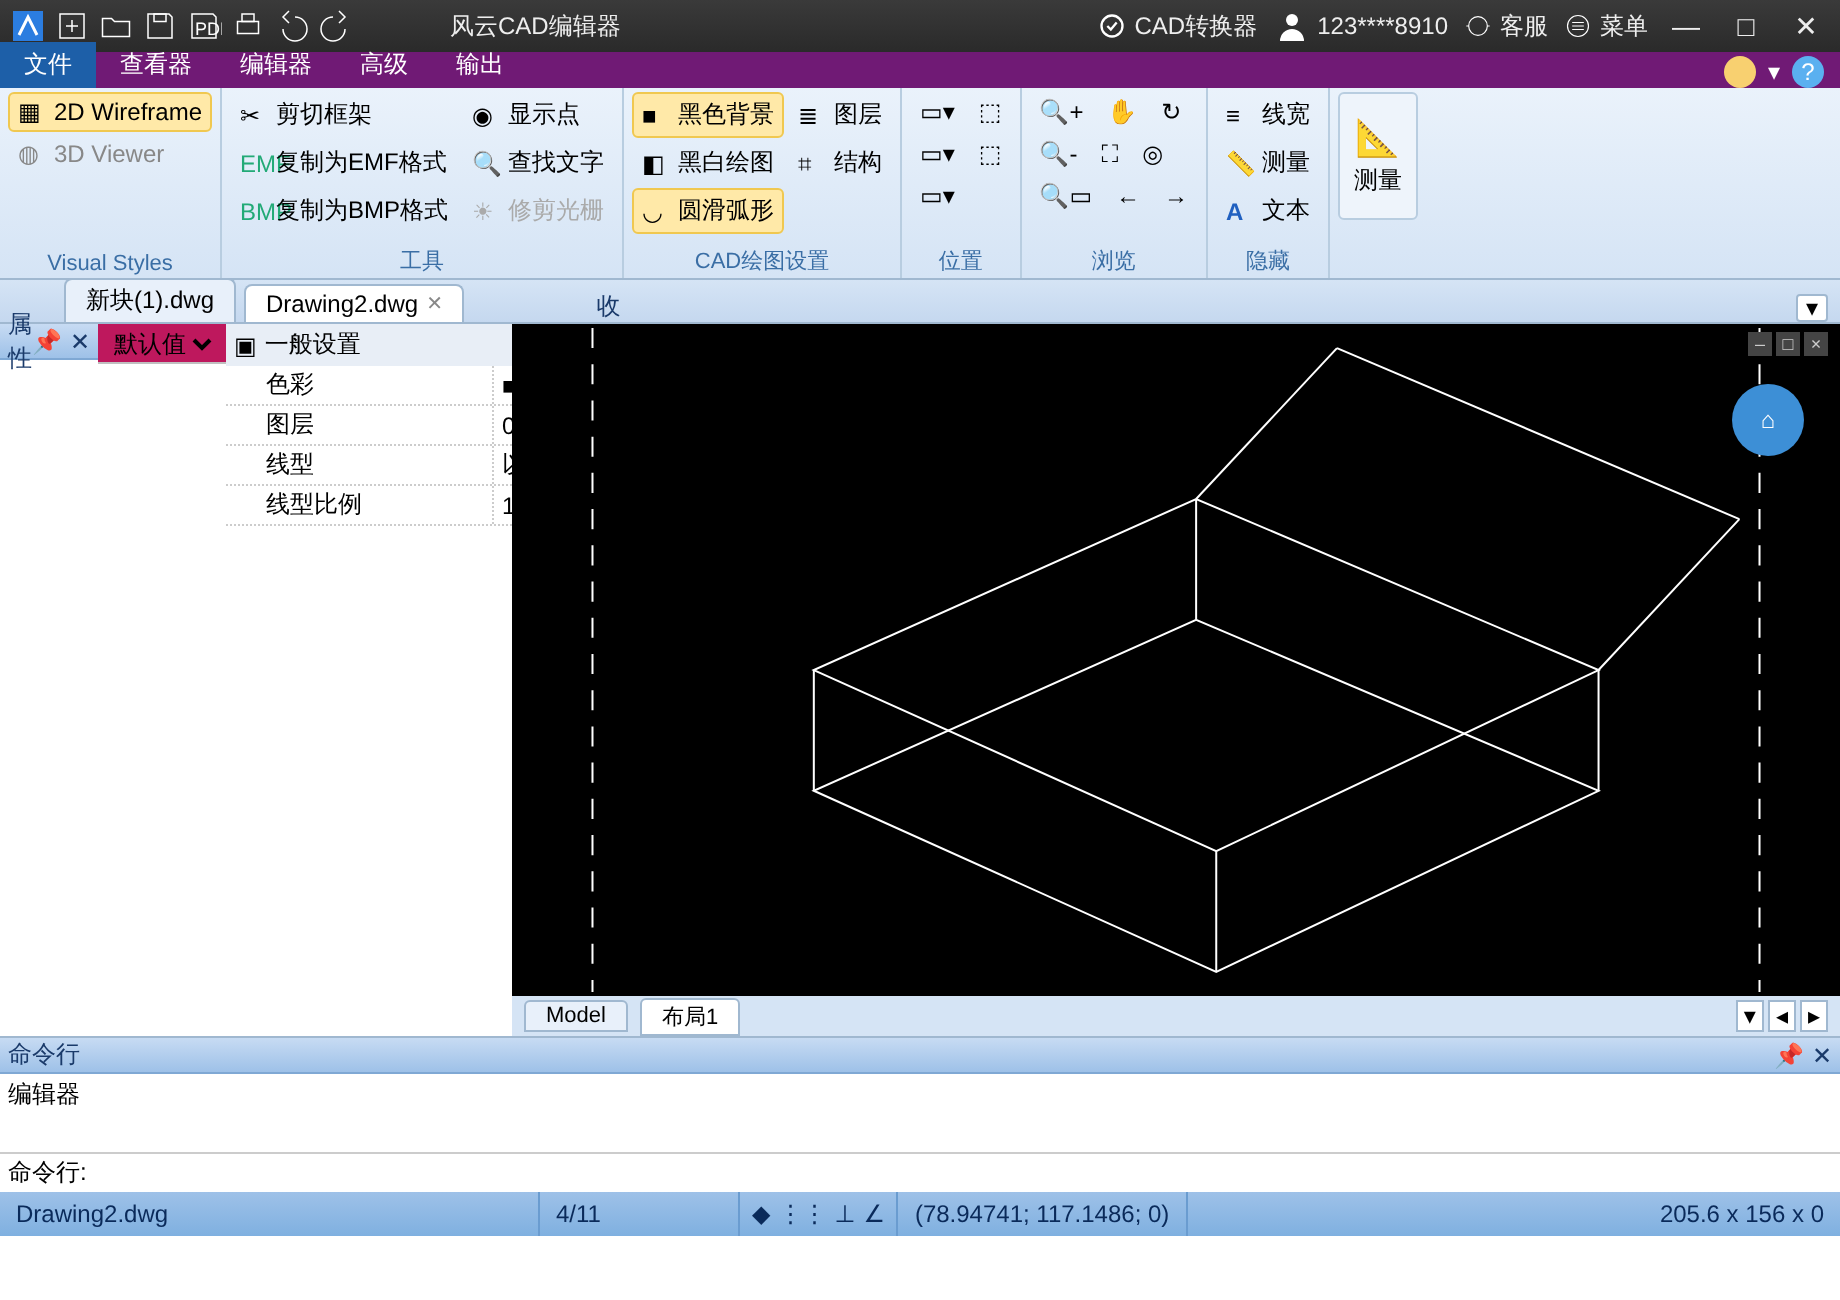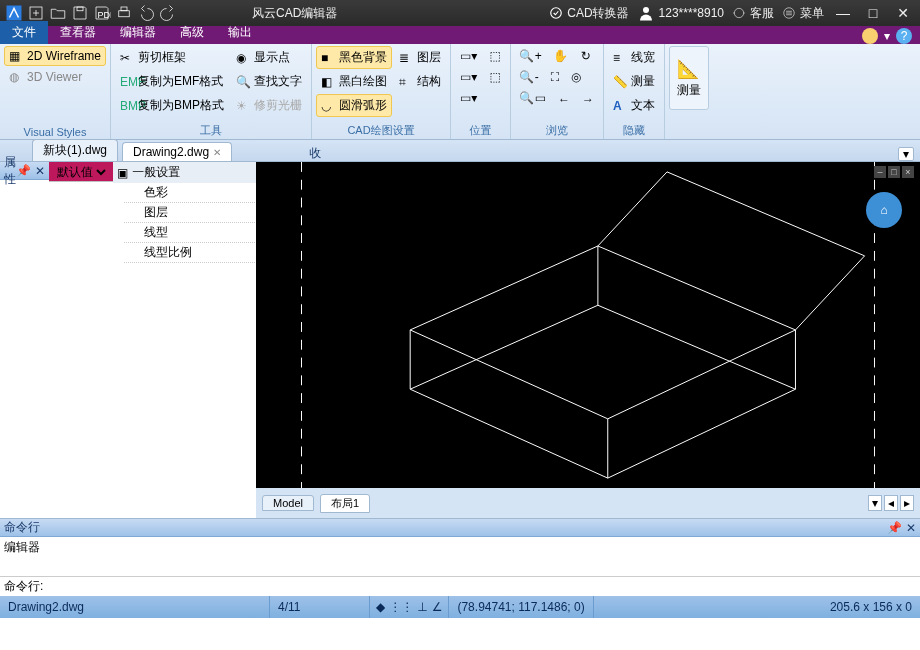--- a/index.html
+++ b/index.html
@@ -2,21 +2,21 @@
 <html><head>
 <meta charset="utf-8">
 <style>
 * { margin: 0; padding: 0; box-sizing: border-box; font-family: "Microsoft YaHei", sans-serif; font-size: 12px; }
 body { width: 920px; height: 650px; background: #fff; overflow: hidden; }
 
 
 .titlebar { height: 26px; background: linear-gradient(#3a3a3a, #2a2a2a); display: flex; align-items: center; color: #fff; }
 .titlebar .qat { display: flex; align-items: center; gap: 2px; padding: 0 4px; }
 .titlebar .qat-btn { width: 20px; height: 20px; display: flex; align-items: center; justify-content: center; cursor: pointer; }
-.titlebar .app-title { flex: 0 0 auto; margin: 0 auto 0 70px; font-weight: normal; color: #eee; }
+.titlebar .app-title { flex: 0 0 auto; margin: 0 auto 0 43px; font-weight: normal; color: #eee; }
 .titlebar .right-area { display: flex; align-items: center; gap: 8px; padding-right: 6px; color: #eee; }
 .titlebar .right-btn { display: flex; align-items: center; gap: 4px; cursor: pointer; }
 .titlebar .win-btn { width: 22px; height: 20px; display: flex; align-items: center; justify-content: center; cursor: pointer; font-size: 14px; }
 
 
 .menubar { height: 18px; background: #701a75; display: flex; align-items: flex-end; }
 .menubar .tab { padding: 3px 12px; color: #fff; cursor: pointer; display: flex; align-items: center; }
 .menubar .tab.active { background: #1d5fa8; }
 .menubar .spacer { flex: 1; }
 .menubar .help-area { display: flex; align-items: center; gap: 6px; padding-right: 8px; }
@@ -41,36 +41,36 @@
 .doctabs .chevron { margin-left: auto; margin-right: 6px; width: 16px; height: 14px; border: 1px solid #a0b8d0; border-radius: 2px; background: #fff; display: flex; align-items: center; justify-content: center; cursor: pointer; }
 
 
 .main { display: flex; height: 356px; }
 .left-pane { width: 256px; display: flex; flex-direction: row; border-right: 1px solid #a0b8d0; }
 .panel-header { height: 18px; background: linear-gradient(#c7dbf3, #9ec1e8); border-bottom: 1px solid #7fa8d4; display: flex; align-items: center; padding: 0 4px; color: #1a3a6a; font-size: 11px; }
 .panel-header .pin { margin-left: auto; cursor: pointer; }
 .prop-select { height: 20px; display: flex; align-items: center; padding: 0 4px; border-bottom: 1px solid #c0c0c0; background: #be185d; }
 .prop-select select { flex: 1; border: none; background: transparent; font-size: 12px; }
 .prop-grid { flex: 0 0 auto; background: #fff; }
-.prop-row { display: flex; height: 20px; border-bottom: 1px dotted #ccc; font-size: 11px; margin-left: 11px; }
+.prop-row { display: flex; height: 20px; border-bottom: 1px dotted #ccc; font-size: 11px; }
 .prop-row .k { width: 134px; padding-left: 20px; border-right: 1px dotted #ccc; display: flex; align-items: center; }
 .prop-row .v { flex: 1; padding-left: 4px; display: flex; align-items: center; }
 .prop-cat { background: #e8eef6; font-size: 11px; padding: 2px 4px; display: flex; align-items: center; gap: 4px; }
 .spacer-gap { height: 16px; background: #e8eef6; }
 .fav-table { flex: 1; background: #fff; }
 .fav-head { display: flex; height: 18px; background: #f4f4f4; border-bottom: 1px solid #ccc; font-size: 11px; }
 .fav-head div { padding: 2px 6px; border-right: 1px solid #ccc; }
 
 
 .canvas-wrap { flex: 1; display: flex; flex-direction: column; background: #000; position: relative; }
 svg.viewport { flex: 1; background: #000; }
 .view-cube { position: absolute; top: 30px; right: 18px; width: 36px; height: 36px; border-radius: 50%; background: #3d8fd6; display: flex; align-items: center; justify-content: center; color: #fff; cursor: pointer; }
 .view-ctrls { position: absolute; top: 4px; right: 6px; display: flex; gap: 2px; }
 .view-ctrls span { width: 12px; height: 12px; background: #444; color: #ccc; font-size: 9px; display: flex; align-items: center; justify-content: center; cursor: pointer; }
-.model-tabs { height: 30px; background: #d5e4f5; display: flex; align-items: center; padding: 0 6px; gap: 6px; }
+.model-tabs { height: 20px; background: #d5e4f5; display: flex; align-items: center; padding: 0 6px; gap: 6px; }
 .model-tab { padding: 1px 10px; background: #e8f0fa; border: 1px solid #a0b8d0; border-radius: 3px 3px 0 0; cursor: pointer; font-size: 11px; }
 .model-tab.active { background: #fff; }
 .model-tabs .scroll-r { margin-left: auto; display: flex; gap: 2px; }
 
 
 .cmd-panel { height: 78px; border-top: 1px solid #a0b8d0; display: flex; flex-direction: column; }
 .cmd-panel .hist { flex: 1; background: #fff; padding: 2px 4px; font-size: 11px; overflow: hidden; }
 .cmd-panel .input-row { height: 20px; background: #fff; border-top: 1px solid #ccc; display: flex; align-items: center; padding: 0 4px; font-size: 11px; }
 .cmd-panel .input-row input { flex: 1; border: none; font-size: 11px; }
 

